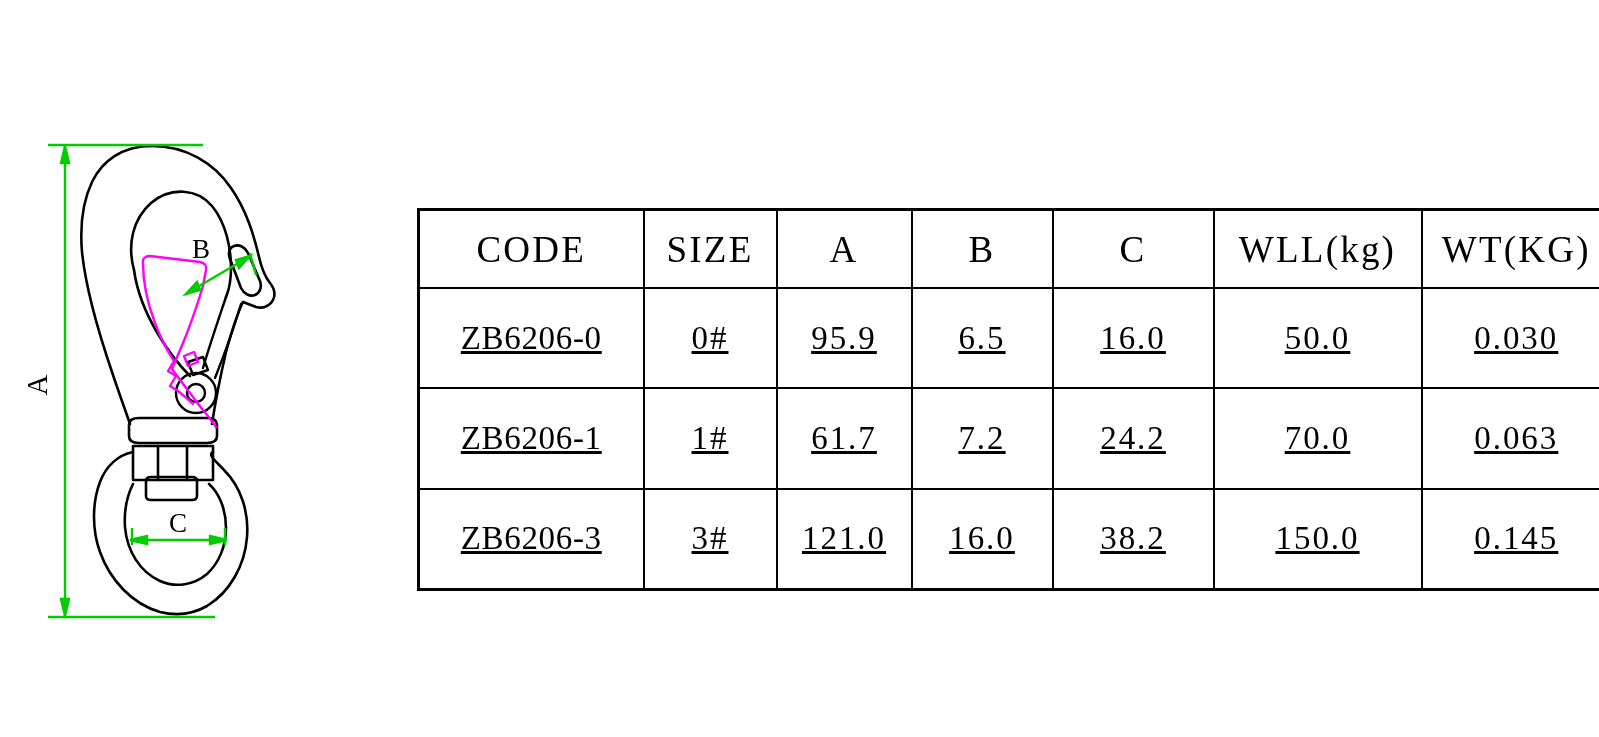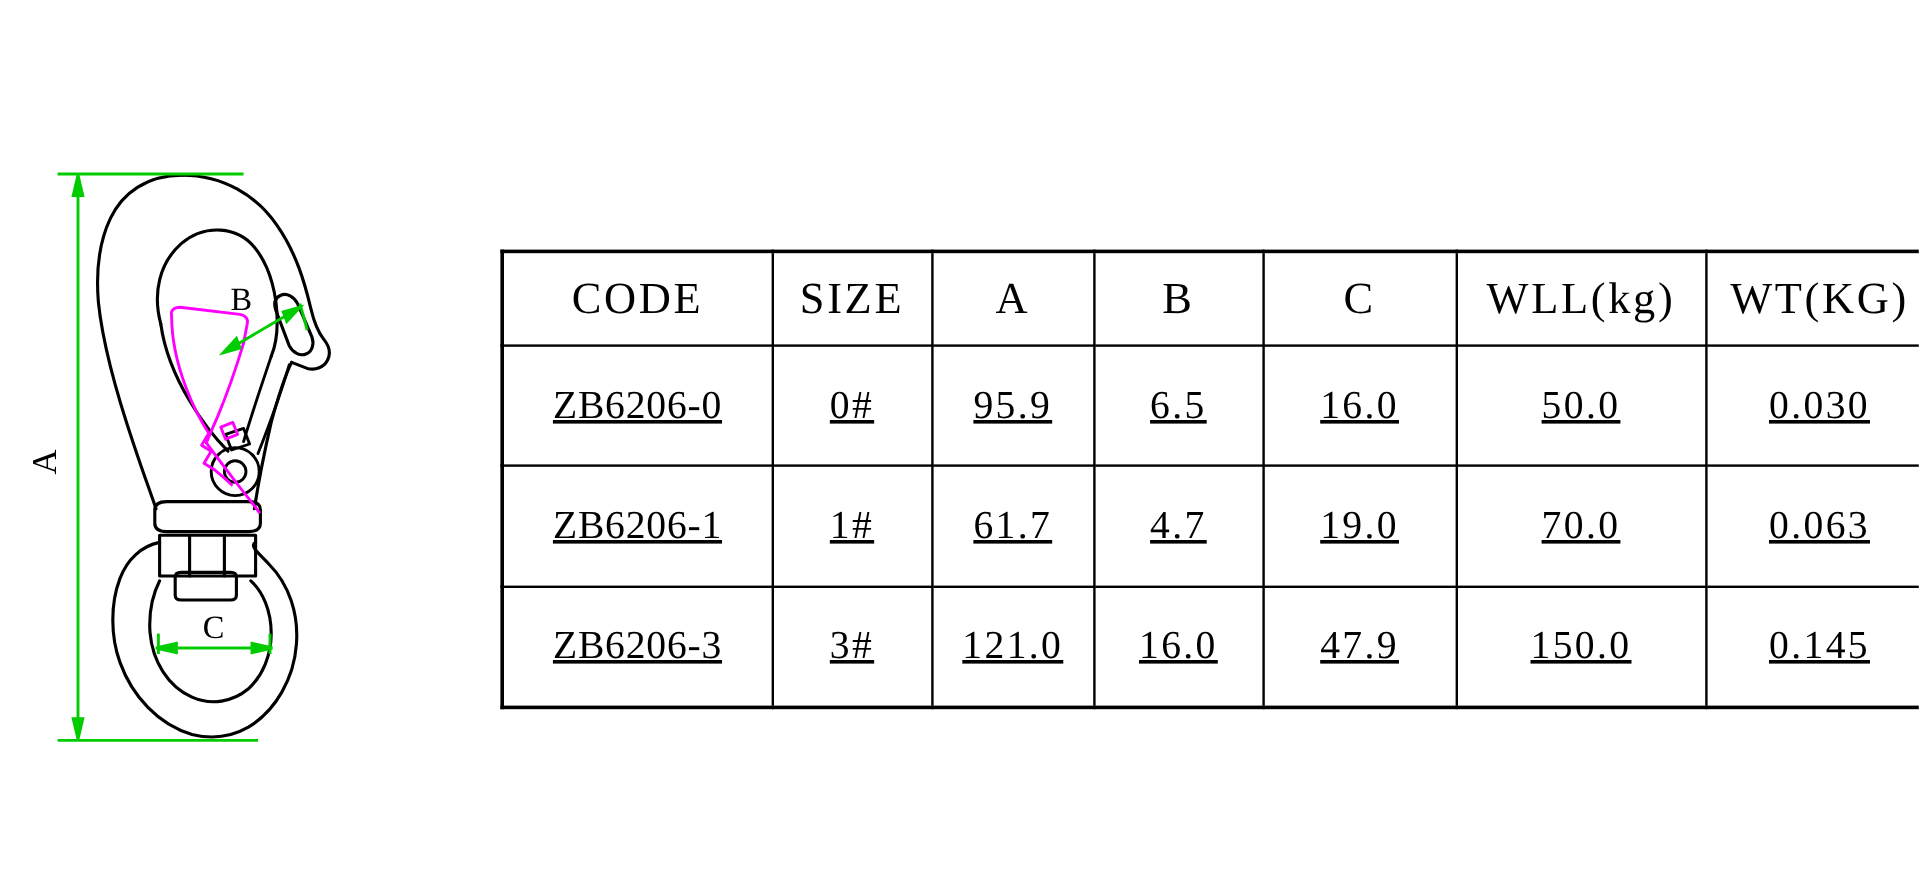--- a/index.html
+++ b/index.html
@@ -258,30 +258,30 @@
         <td>95.9</td>
         <td>6.5</td>
         <td>16.0</td>
         <td>50.0</td>
         <td>0.030</td>
       </tr>
       <tr>
         <td class="code-cell">ZB6206-1</td>
         <td>1#</td>
         <td>61.7</td>
-        <td>4.7</td>
-        <td>19.0</td>
+        <td>7.2</td>
+        <td>24.2</td>
         <td>70.0</td>
         <td>0.063</td>
       </tr>
       <tr>
         <td class="code-cell">ZB6206-3</td>
         <td>3#</td>
         <td>121.0</td>
         <td>16.0</td>
-        <td>47.9</td>
+        <td>38.2</td>
         <td>150.0</td>
         <td>0.145</td>
       </tr>
     </tbody>
   </table>
 
 </div>
 
 </body></html>

